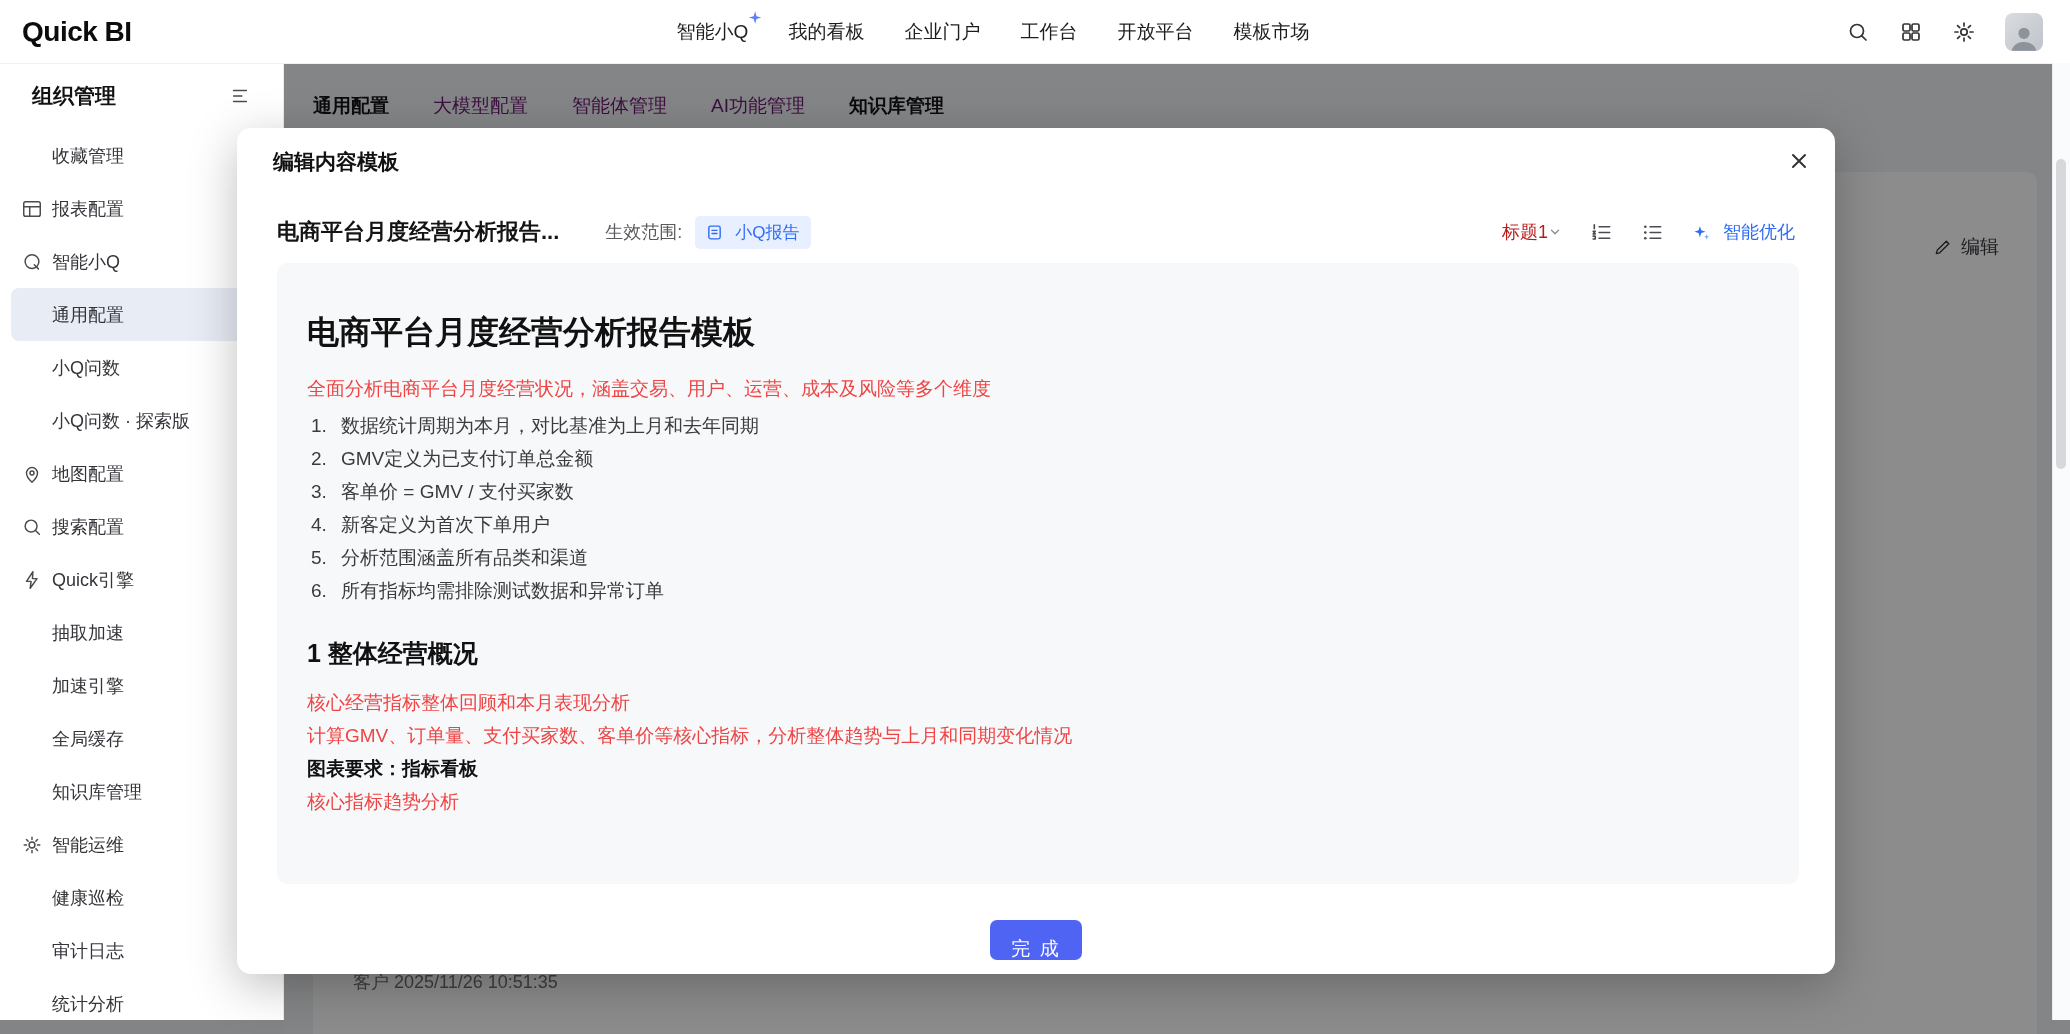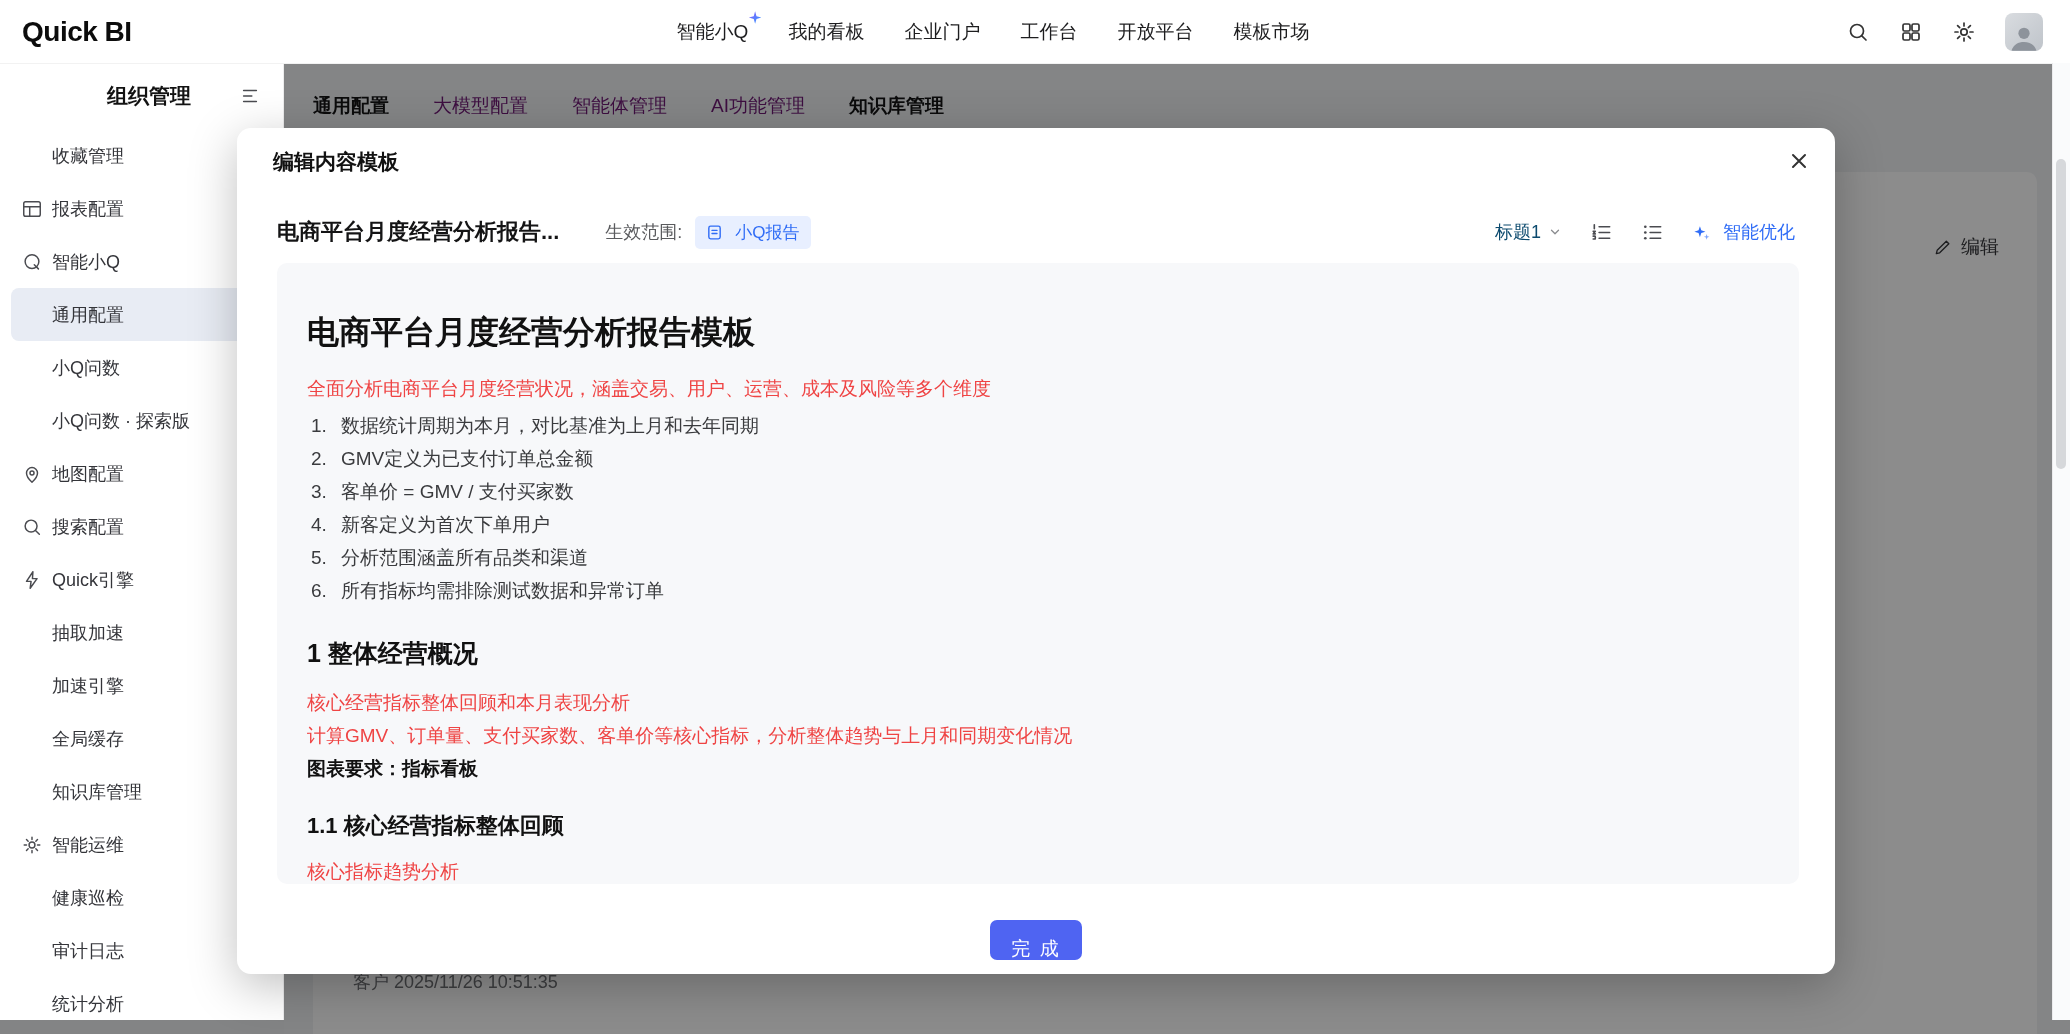--- a/index.html
+++ b/index.html
@@ -12,21 +12,21 @@
   .logo{margin-left:22px;font-size:28px;font-weight:800;color:#0c0c0c;letter-spacing:-0.5px;}
   .nav-center{position:absolute;left:50%;transform:translateX(calc(-50% - 42px));display:flex;gap:40px;align-items:center;}
   .nav-item{font-size:19px;color:#1d1d1f;cursor:pointer;position:relative;white-space:nowrap;}
   .nav-sparkle{position:absolute;top:-9px;right:-14px;width:15px;height:15px;}
   .nav-right{position:absolute;right:27px;display:flex;gap:29px;align-items:center;}
   .nav-ic{width:24px;height:24px;stroke:#333;fill:none;stroke-width:1.7;stroke-linecap:round;stroke-linejoin:round;cursor:pointer;}
   .avatar{width:38px;height:38px;border-radius:8px;background:linear-gradient(135deg,#d9dce0,#bfc4ca);overflow:hidden;display:flex;align-items:flex-end;justify-content:center;cursor:pointer;}
 
   
   .sidebar{position:absolute;top:63px;left:0;width:284px;height:957px;background:#fff;z-index:10;box-sizing:border-box;border-right:1px solid #ededee;}
-  .side-header{height:66px;display:flex;align-items:center;justify-content:flex-end;padding:0 22px;gap:48px;}
+  .side-header{height:66px;display:flex;align-items:center;justify-content:space-between;padding:0 32px;gap:48px;}
   .side-title{font-size:21px;font-weight:700;color:#121212;}
   .side-item{margin:0 11px;height:53px;border-radius:8px;display:flex;align-items:center;padding-left:10px;cursor:pointer;}
   .side-item.selected{background:#e8ecf4;}
   .side-item .ico{width:22px;height:22px;margin-right:9px;flex:none;display:inline-flex;}
   .side-item .lbl{font-size:18px;color:#34353a;white-space:nowrap;}
   .sic{width:22px;height:22px;stroke:#4a4b50;fill:none;stroke-width:1.6;stroke-linecap:round;stroke-linejoin:round;}
 
   
   .main{position:absolute;top:63px;left:284px;right:0;bottom:0;background:#f0f2f5;z-index:1;}
   .tabs{position:absolute;left:29px;top:30px;display:flex;gap:44px;align-items:center;}
@@ -46,21 +46,21 @@
   .modal{position:absolute;left:237px;top:128px;width:1598px;height:846px;background:#fff;border-radius:14px;
          box-shadow:0 12px 48px rgba(0,0,0,0.25);z-index:20;box-sizing:border-box;}
   .m-title{position:absolute;left:36px;top:20px;font-size:21px;font-weight:700;color:#121212;line-height:28px;}
   .m-close{position:absolute;right:24px;top:21px;width:24px;height:24px;cursor:pointer;stroke:#333;fill:none;stroke-width:2;stroke-linecap:round;}
   .m-toolbar{position:absolute;left:40px;right:40px;top:82px;height:44px;display:flex;align-items:center;}
   .doc-title{font-size:22px;font-weight:700;color:#141415;white-space:nowrap;}
   .scope-label{margin-left:46px;font-size:18px;color:#5a5b5e;white-space:nowrap;}
   .scope-tag{margin-left:13px;display:flex;align-items:center;gap:12px;background:#e8efff;color:#2f6cf6;
              font-size:17px;padding:5px 11px;border-radius:5px;cursor:pointer;white-space:nowrap;}
   .tb-right{margin-left:auto;display:flex;align-items:center;gap:28px;}
-  .heading-select{display:flex;align-items:center;gap:7px;font-size:18px;color:#0c4a6e;cursor:pointer;white-space:nowrap;}
+  .heading-select{display:flex;align-items:center;gap:0;font-size:18px;color:#b91c1c;cursor:pointer;white-space:nowrap;}
   .tb-ic{width:23px;height:23px;stroke:#4a4b50;fill:none;stroke-width:1.7;stroke-linecap:round;stroke-linejoin:round;cursor:pointer;}
   .ai-opt{display:flex;align-items:center;gap:12px;font-size:18px;color:#2f6cf6;cursor:pointer;white-space:nowrap;}
 
   .doc-panel{position:absolute;left:40px;right:36px;top:135px;bottom:90px;background:#f7f8fa;border-radius:10px;
              overflow:hidden;box-sizing:border-box;padding:48px 48px 0 30px;}
   .doc-panel h1{margin:0 0 19px;font-size:32px;line-height:42px;font-weight:700;color:#111;}
   .doc-panel h2{margin:29px 0 16px;font-size:25px;line-height:34px;font-weight:700;color:#111;}
   .doc-panel h3{margin:26px 0 14px;font-size:22px;line-height:30px;font-weight:700;color:#111;}
   .doc-panel p{margin:0;font-size:19px;line-height:33px;color:#ef4444;}
   .doc-panel .intro{margin-bottom:4px;}
@@ -309,20 +309,19 @@
         <li>新客定义为首次下单用户</li>
         <li>分析范围涵盖所有品类和渠道</li>
         <li>所有指标均需排除测试数据和异常订单</li>
       </ol>
       <h2>1 整体经营概况</h2>
       <p>核心经营指标整体回顾和本月表现分析</p>
       <p>计算GMV、订单量、支付买家数、客单价等核心指标，分析整体趋势与上月和同期变化情况</p>
       <div class="chart-req">
         <b>图表要求：</b><b>指标看板</b>
       </div>
-      <h3>1.1 核心经营指标整体回顾</h3>
       <p>核心指标趋势分析</p>
     </div>
 
     <button class="done-btn">完 成</button>
   </div>
 
 </div>
 
 </body></html>

